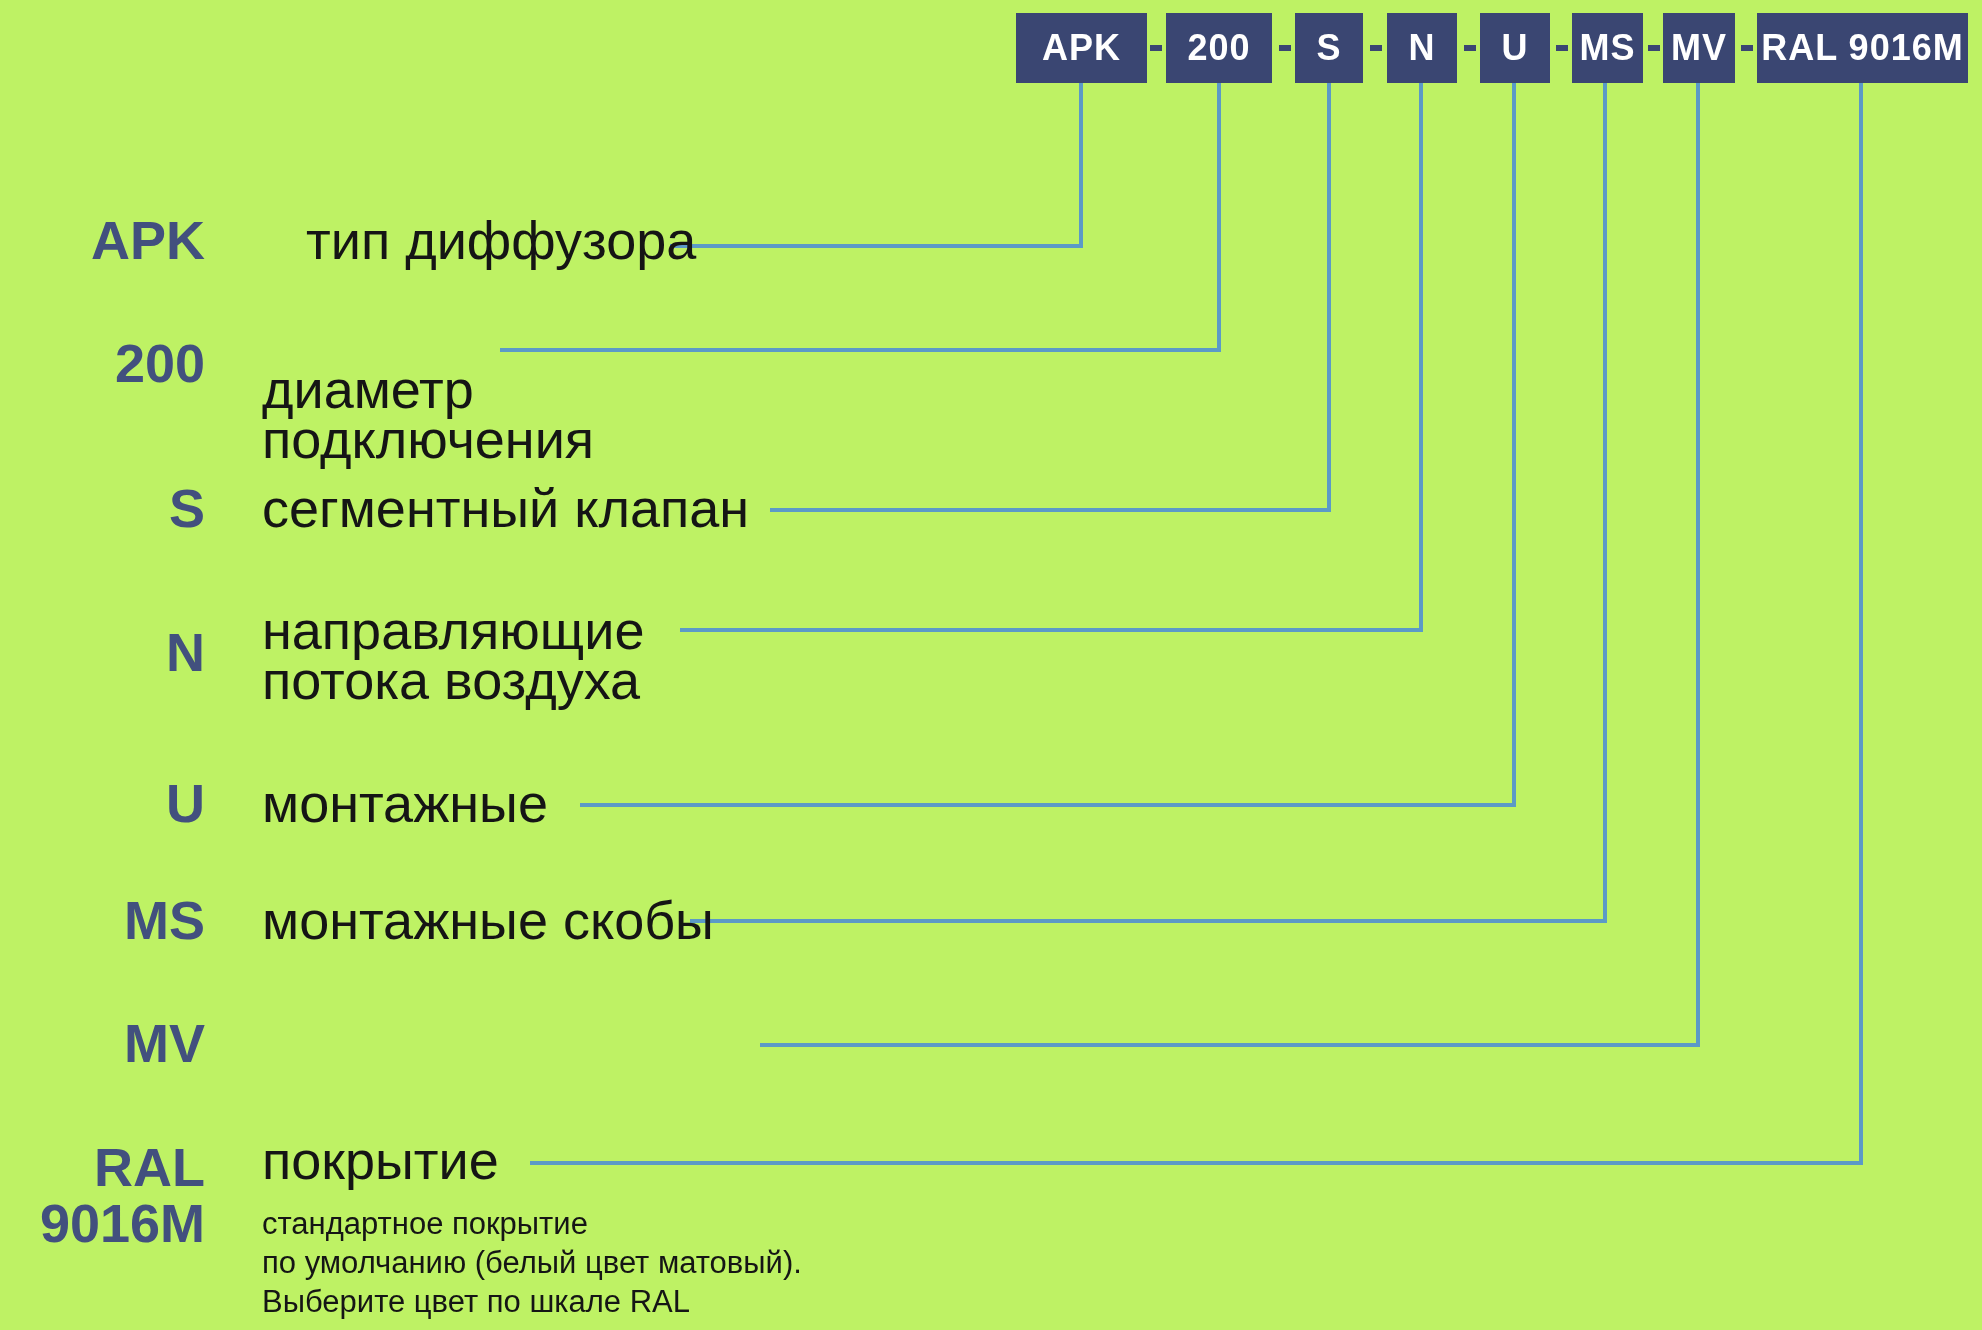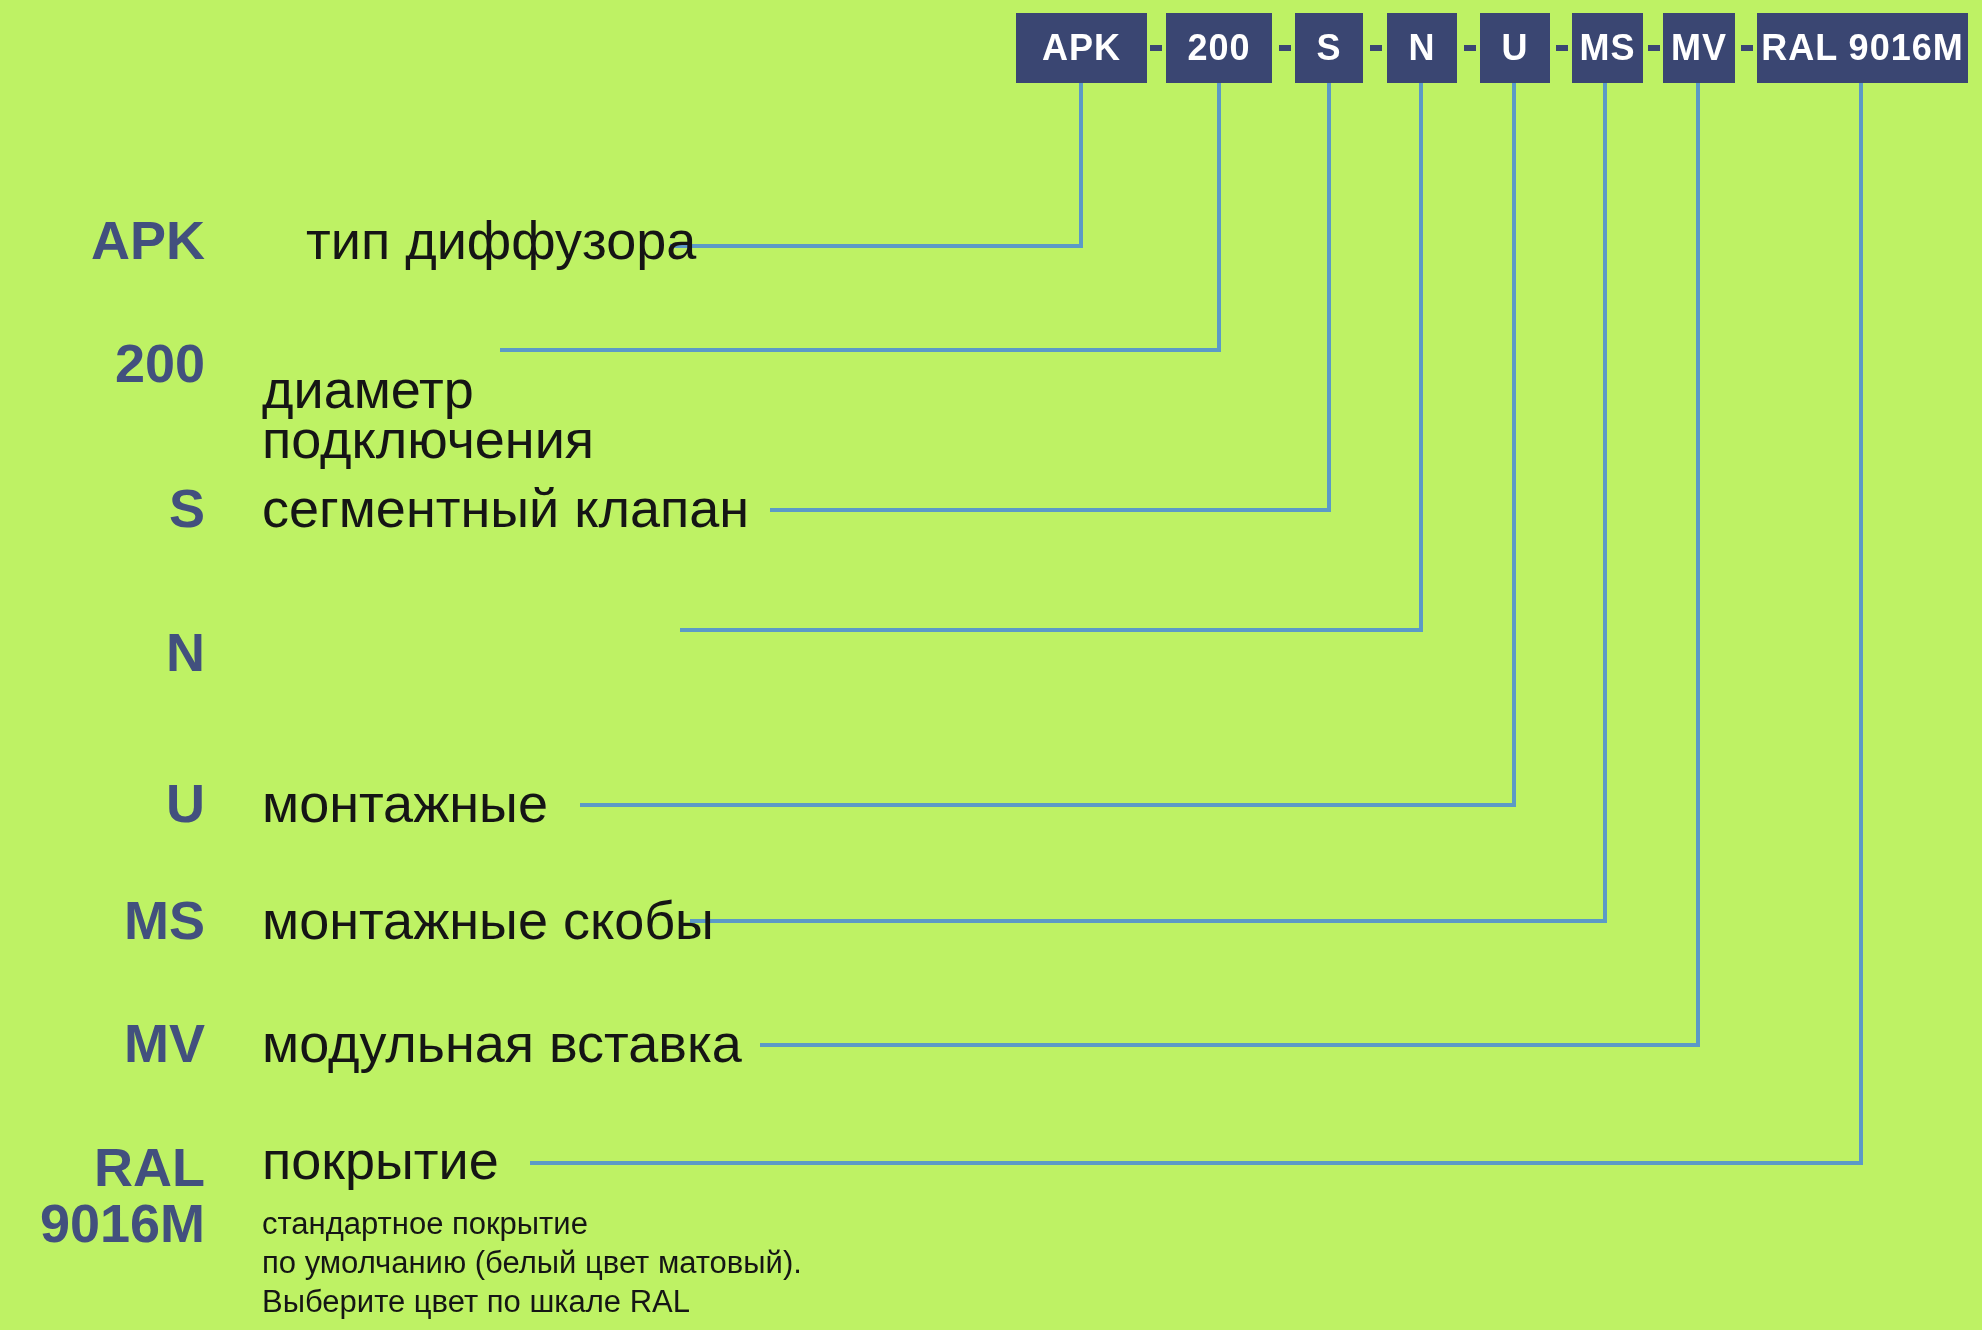--- a/index.html
+++ b/index.html
@@ -137,22 +137,23 @@
   <div class="rcode c5">U</div>
   <div class="rcode c6">MS</div>
   <div class="rcode c7">MV</div>
   <div class="rcode c8">RAL
 9016M</div>
 
   <div class="rlabel l1">тип диффузора</div>
   <div class="rlabel l2">диаметр
 подключения</div>
   <div class="rlabel l3">сегментный клапан</div>
+  <div class="rlabel l4">направляющие
+потока воздуха</div>
   <div class="rlabel l5">монтажные</div>
   <div class="rlabel l6">монтажные скобы</div>
-  <div class="rlabel l7">модульная вставка</div>
   <div class="rlabel l8">покрытие</div>
 
   <div class="note">стандартное покрытие
 по умолчанию (белый цвет матовый).
 Выберите цвет по шкале RAL</div>
 
 </div>
 
 </body></html>

